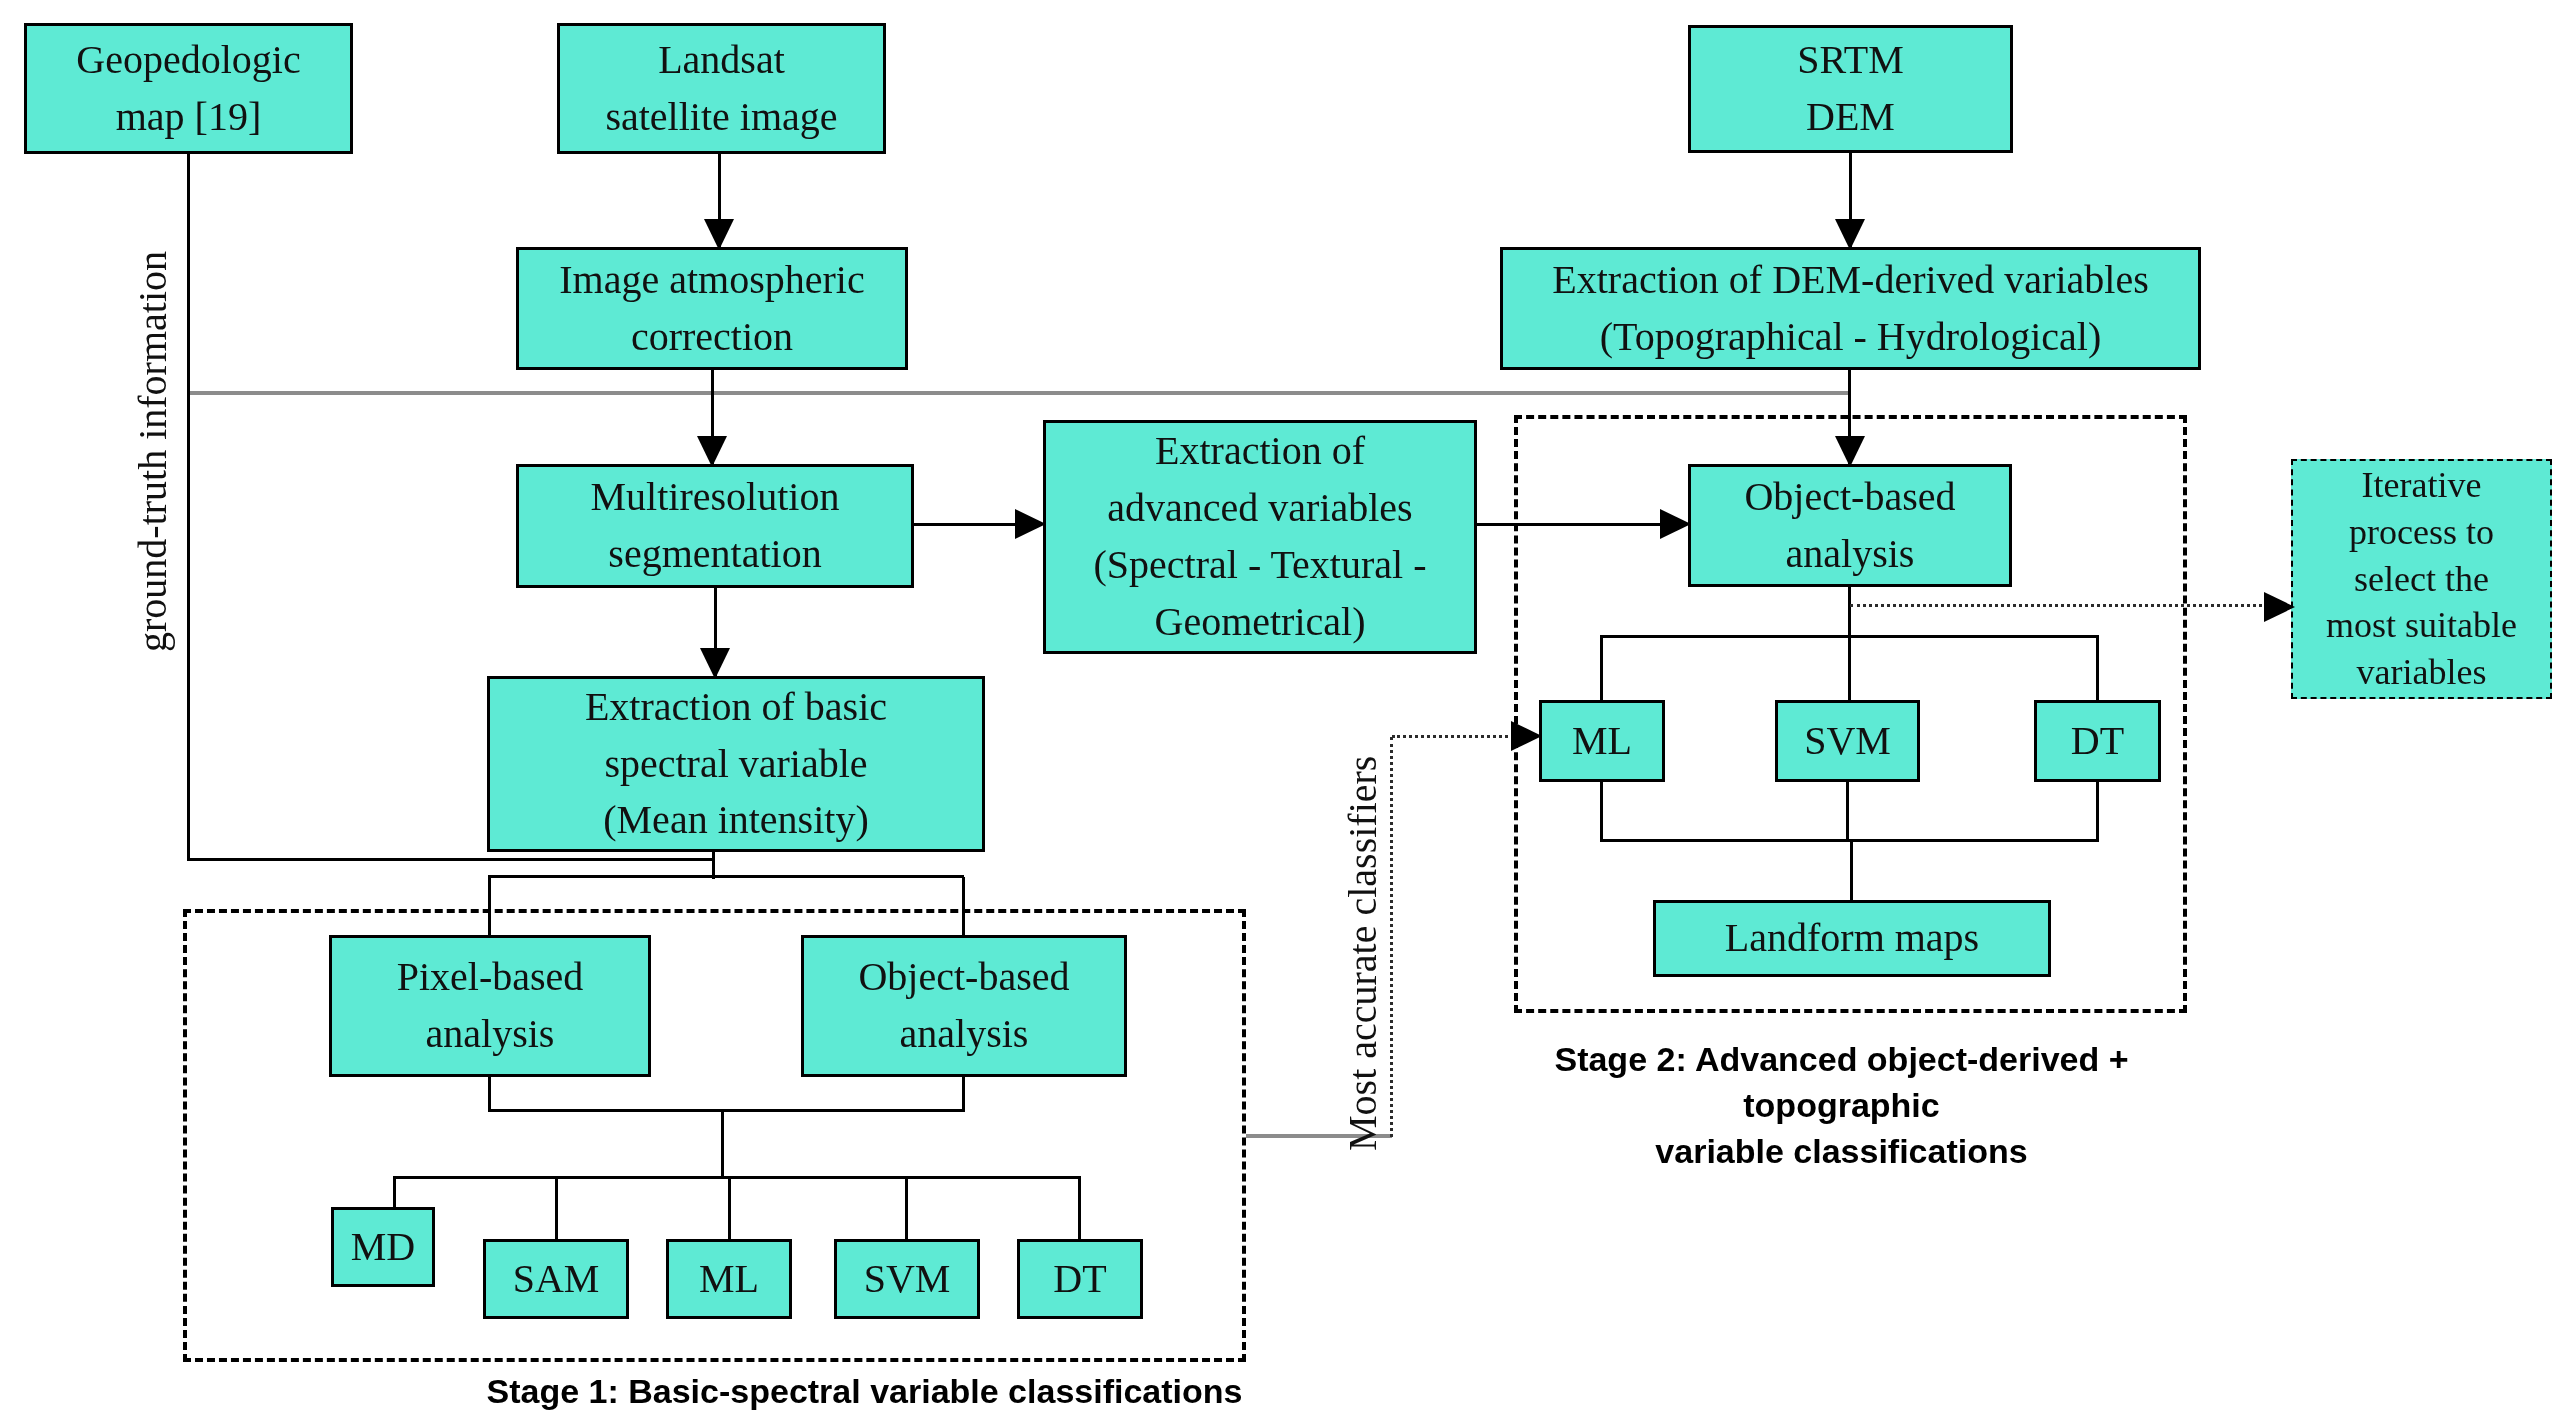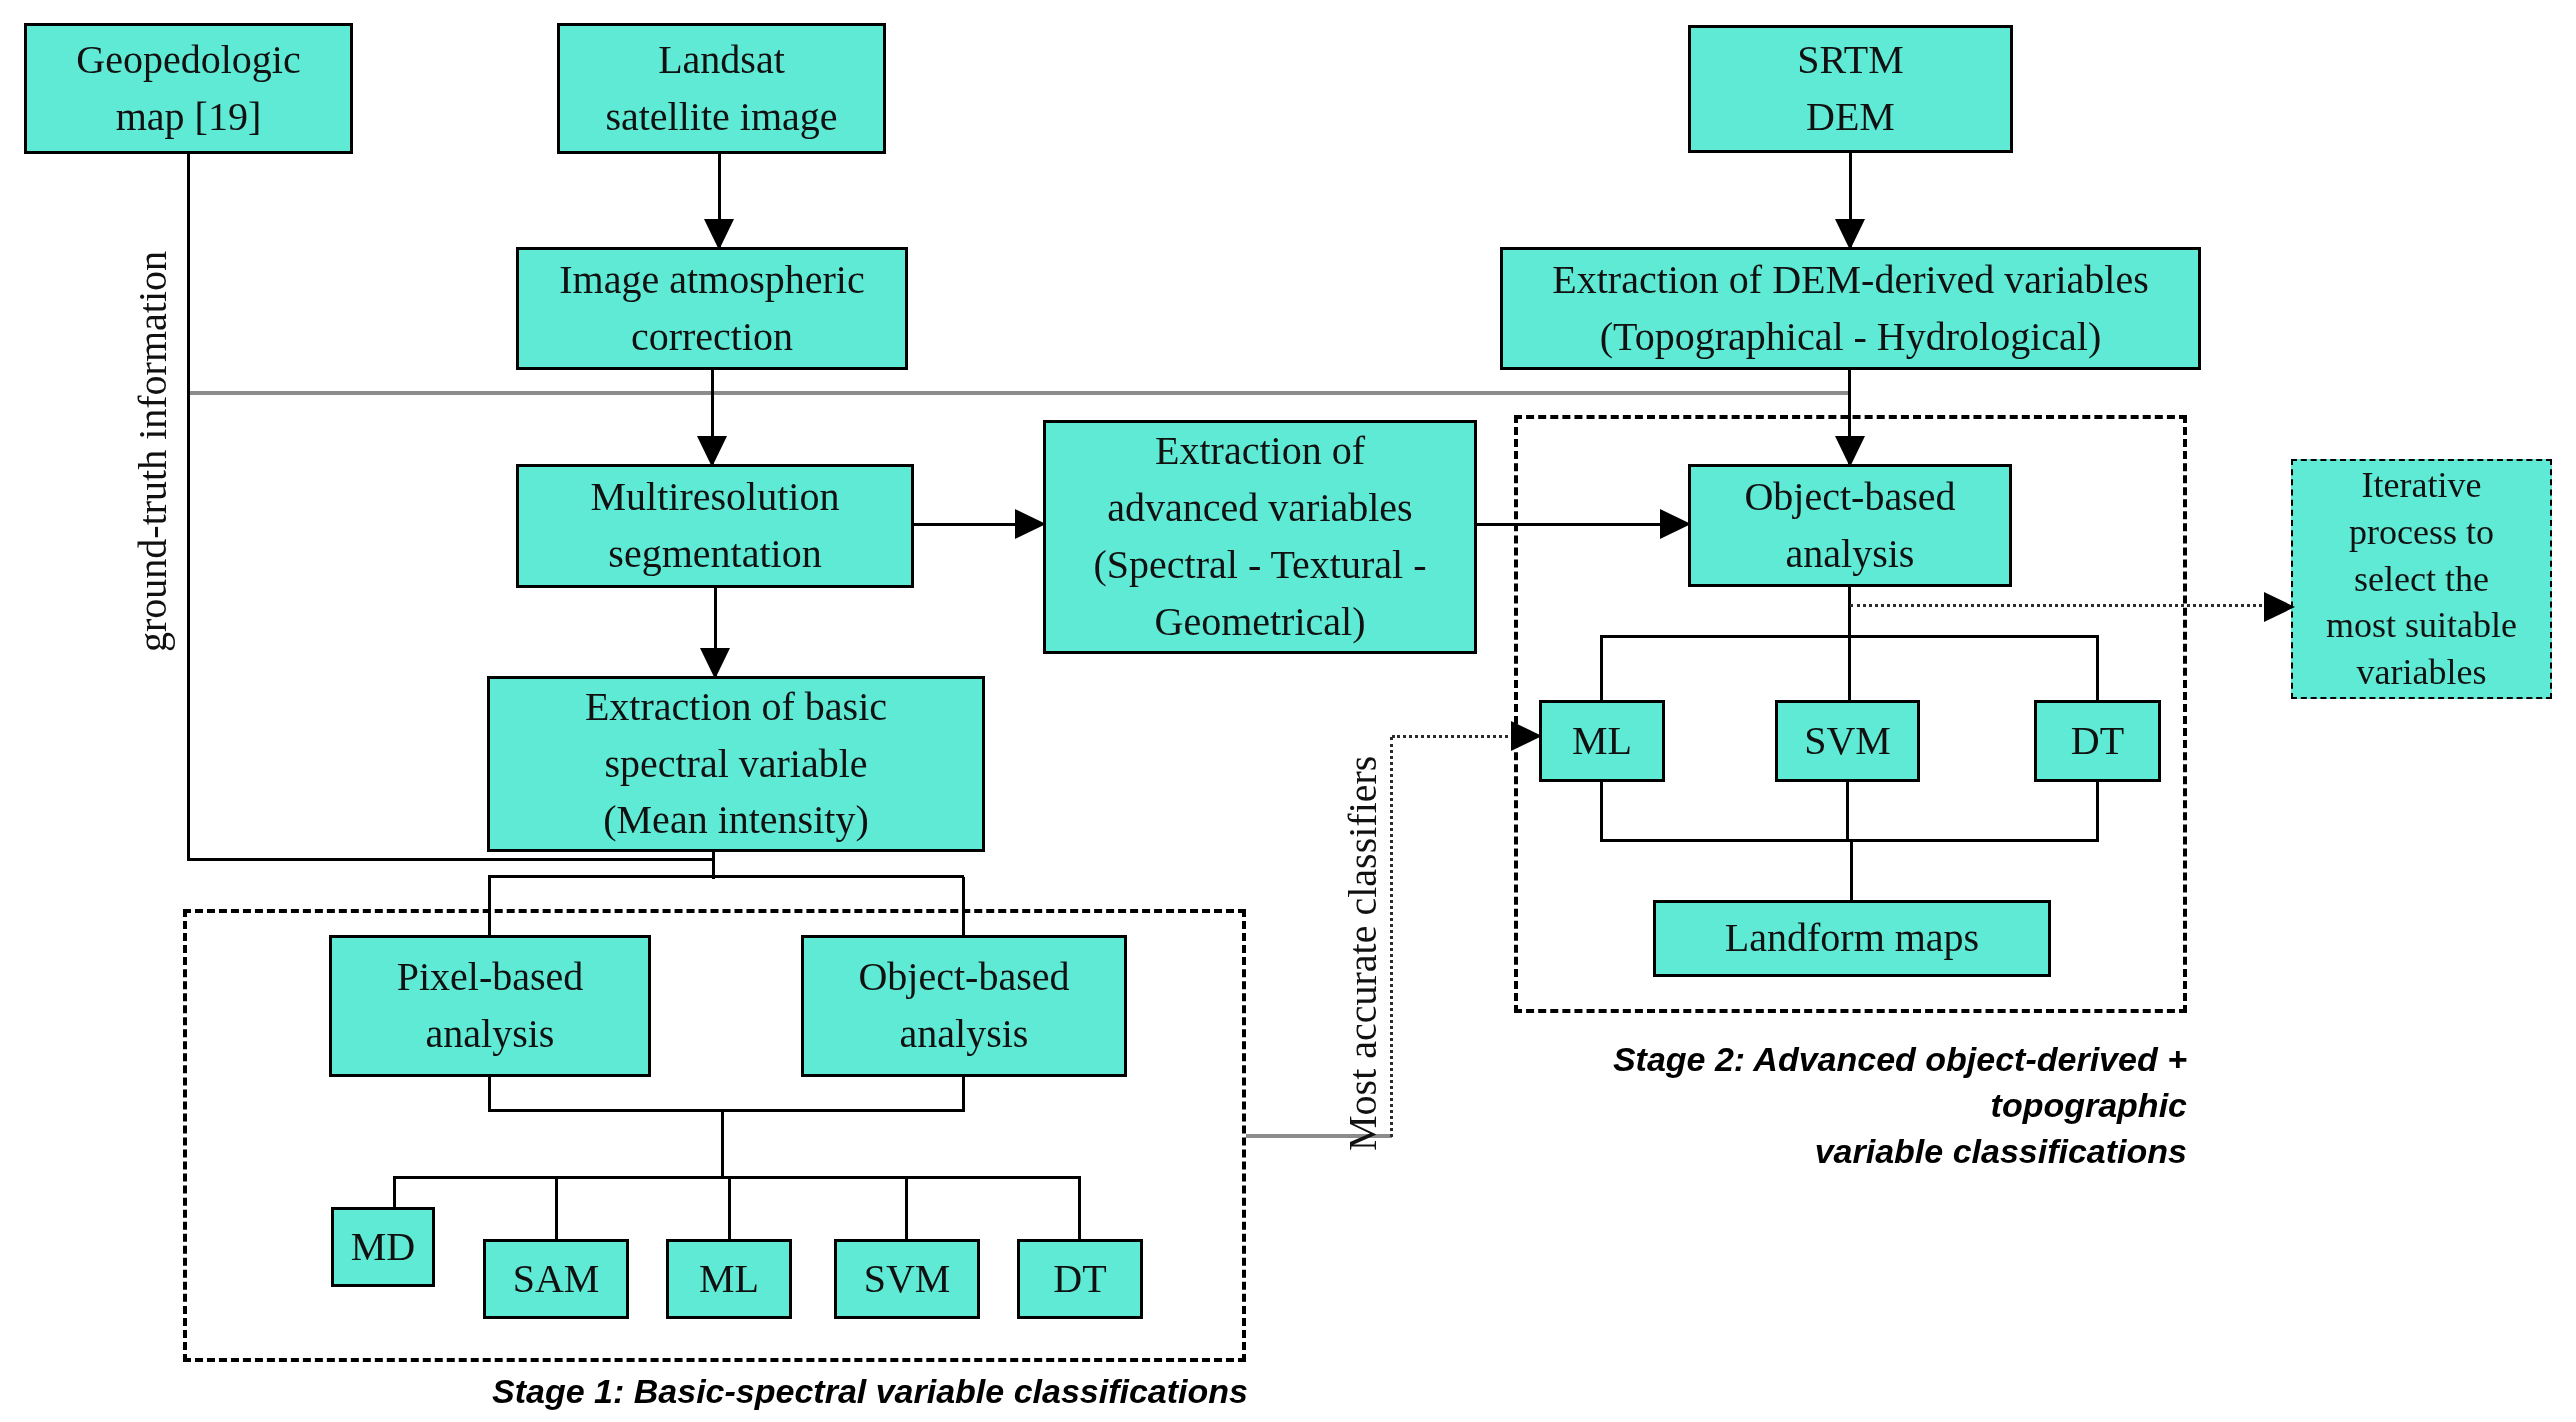--- a/index.html
+++ b/index.html
@@ -16,22 +16,22 @@
   .vline { position:absolute; width:2.8px; background:var(--c-line); z-index:2; }
   .grayline { background:var(--c-gray); height:3.5px; }
   .doth { position:absolute; height:0; border-top:3.5px dotted var(--c-dot); z-index:2; }
   .dotv { position:absolute; width:0; border-left:3.5px dotted var(--c-dot); z-index:2; }
   .arr-d { position:absolute; width:0; height:0; border-left:15.3px solid transparent;
            border-right:15.3px solid transparent; border-top:31px solid var(--c-line); z-index:4; }
   .arr-r { position:absolute; width:0; height:0; border-top:15.3px solid transparent;
            border-bottom:15.3px solid transparent; border-left:31px solid var(--c-line); z-index:4; }
   .vtext { position:absolute; transform:rotate(-90deg); transform-origin:0 0; white-space:nowrap;
            font-size:40px; color:var(--c-text); z-index:3; }
-  .caption { position:absolute; font-family:"Liberation Sans", sans-serif; font-style:italic; font-weight:600;
-             font-size:34px; line-height:1.35; color:#000; text-align:right; white-space:pre-line; z-index:3; }
+  .caption { position:absolute; font-family:"Liberation Sans", sans-serif; font-weight:600;
+             font-size:34px; line-height:1.35; color:#000; text-align:center; white-space:pre-line; z-index:3; }
 </style>
 </head>
 <body>
 
 <div id="canvas">
 
   <div class="stage" style="left:183px; top:909px; width:1063px; height:453px;"></div>
   <div class="stage" style="left:1514px; top:415px; width:673px; height:598px;"></div>
 
   <div class="hline grayline" style="left:187px; top:391px; width:1664px;"></div>

